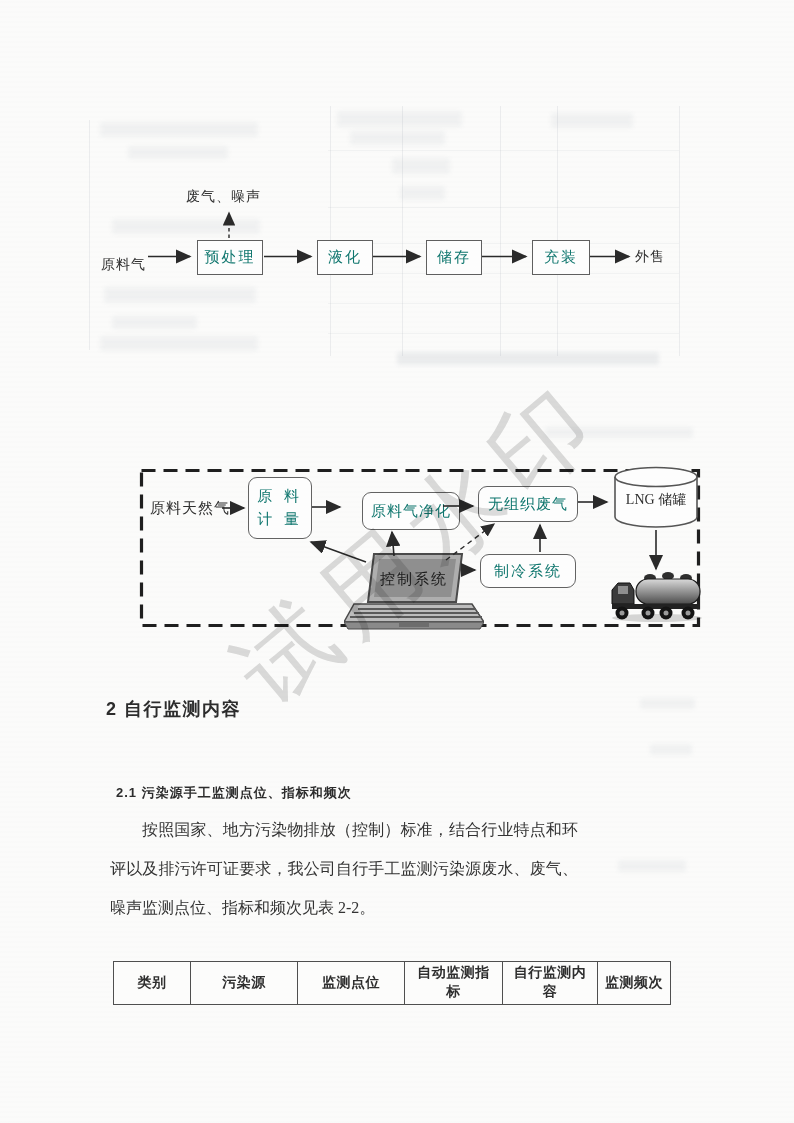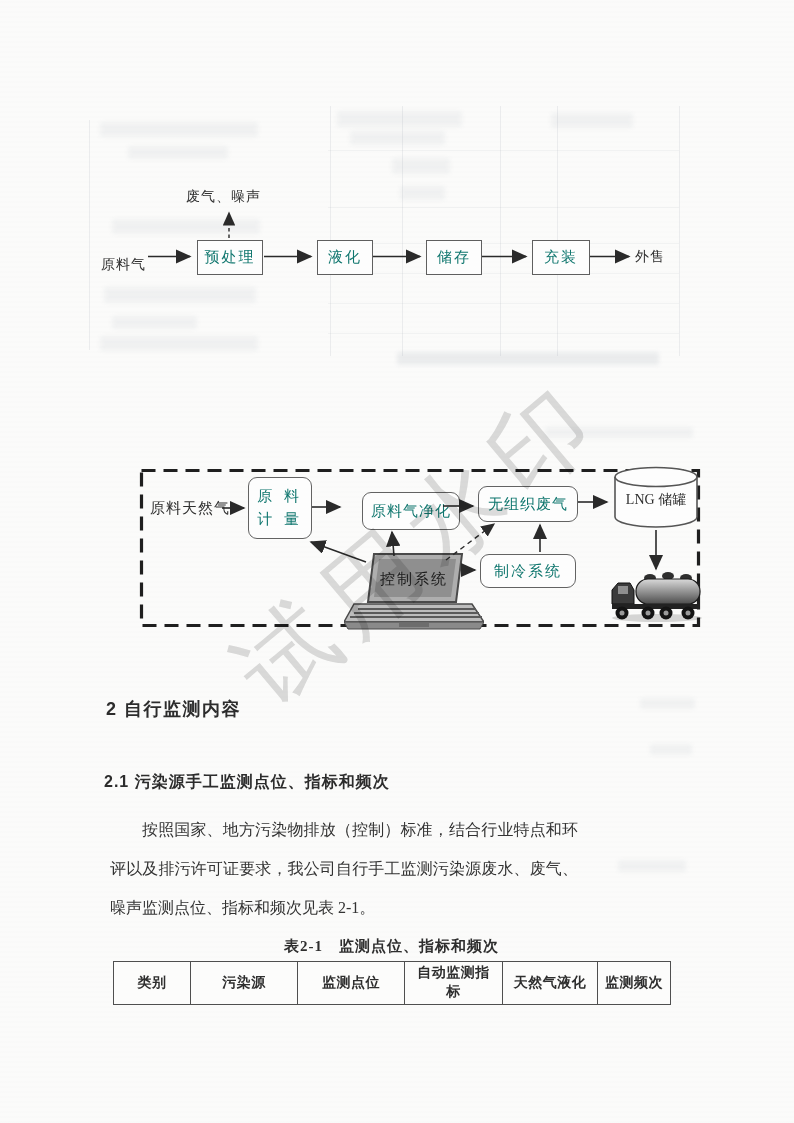--- a/index.html
+++ b/index.html
@@ -35,23 +35,23 @@
   .fig-caption {
     position:absolute; left:0; width:794px; top:636px; text-align:center;
     font-size:16.5px; font-weight:600; letter-spacing:2px; color:#2e2e2e; z-index:2;
   }
   .h-main {
     position:absolute; left:106px; top:697px; margin:0;
     font-family:"Liberation Sans","DejaVu Sans",sans-serif;
     font-size:18px; font-weight:bold; letter-spacing:1.5px; color:#2c2c2c; z-index:2;text-align:right;
   }
   .h-sub {
-    position:absolute; left:104px; top:772px; margin:0;
+    position:absolute; left:104px; top:772px; margin:12px;
     font-family:"Liberation Sans","DejaVu Sans",sans-serif;
-    font-size:16px; font-weight:bold; letter-spacing:1px; color:#2c2c2c; z-index:2;
+    font-size:13px; font-weight:bold; letter-spacing:1px; color:#2c2c2c; z-index:2;
   }
   .para {
     position:absolute; left:110px; width:468px; margin:0;
     font-size:16px; color:#333; text-indent:2em; z-index:2;
   }
   .p1 { top:740px; line-height:24px; }
   .p2 { top:810px; line-height:39px; text-align:justify; }
   .tbl-caption {
     position:absolute; left:113px; width:557px; top:937px; text-align:center;
     font-size:15px; font-weight:600; letter-spacing:1px; color:#2e2e2e; z-index:2;
@@ -198,39 +198,38 @@
     <line x1="540" y1="552" x2="540" y2="525" stroke="#2a2a2a" stroke-width="1.6" marker-end="url(#ah)"></line>
     <line x1="461" y1="570" x2="475" y2="570" stroke="#2a2a2a" stroke-width="1.6" marker-end="url(#ah)"></line>
     <line x1="366" y1="562" x2="311" y2="542" stroke="#2a2a2a" stroke-width="1.6" marker-end="url(#ah)"></line>
     <line x1="394" y1="556" x2="392" y2="532" stroke="#2a2a2a" stroke-width="1.6" marker-end="url(#ah)"></line>
     <line x1="446" y1="560" x2="494" y2="524" stroke="#2a2a2a" stroke-width="1.4" stroke-dasharray="5 4" marker-end="url(#ah)"></line>
   </svg>
 
 
   <h2 class="h-main">2 自行监测内容</h2>
   <h3 class="h-sub">2.1 污染源手工监测点位、指标和频次</h3>
-  <p class="para p2">按照国家、地方污染物排放（控制）标准，结合行业特点和环评以及排污许可证要求，我公司自行手工监测污染源废水、废气、噪声监测点位、指标和频次见表 2-1。</p>
-
-  <div class="tbl-caption">表2-1　监测点位、指标和频次</div>
+  <p class="para p2">按照国家、地方污染物排放（控制）标准，结合行业特点和环评以及排污许可证要求，我公司自行手工监测污染源废水、废气、噪声监测点位、指标和频次见表 2-2。</p>
+
   <table class="t">
     <colgroup>
       <col style="width:77px">
         <col style="width:107px">
         <col style="width:107px">
       <col style="width:98px">
         <col style="width:95px">
         <col style="width:73px">
     </colgroup>
     <tbody>
       <tr>
         <th>类别</th>
         <th>污染源</th>
         <th>监测点位</th>
         <th class="narrow">自动监测指标</th>
-        <th>天然气液化</th>
+        <th>自行监测内容</th>
         <th>监测频次</th>
       </tr>
     </tbody>
   </table>
 
   <div class="watermark">试用水印</div>
 
 </div>
 
 </body></html>

